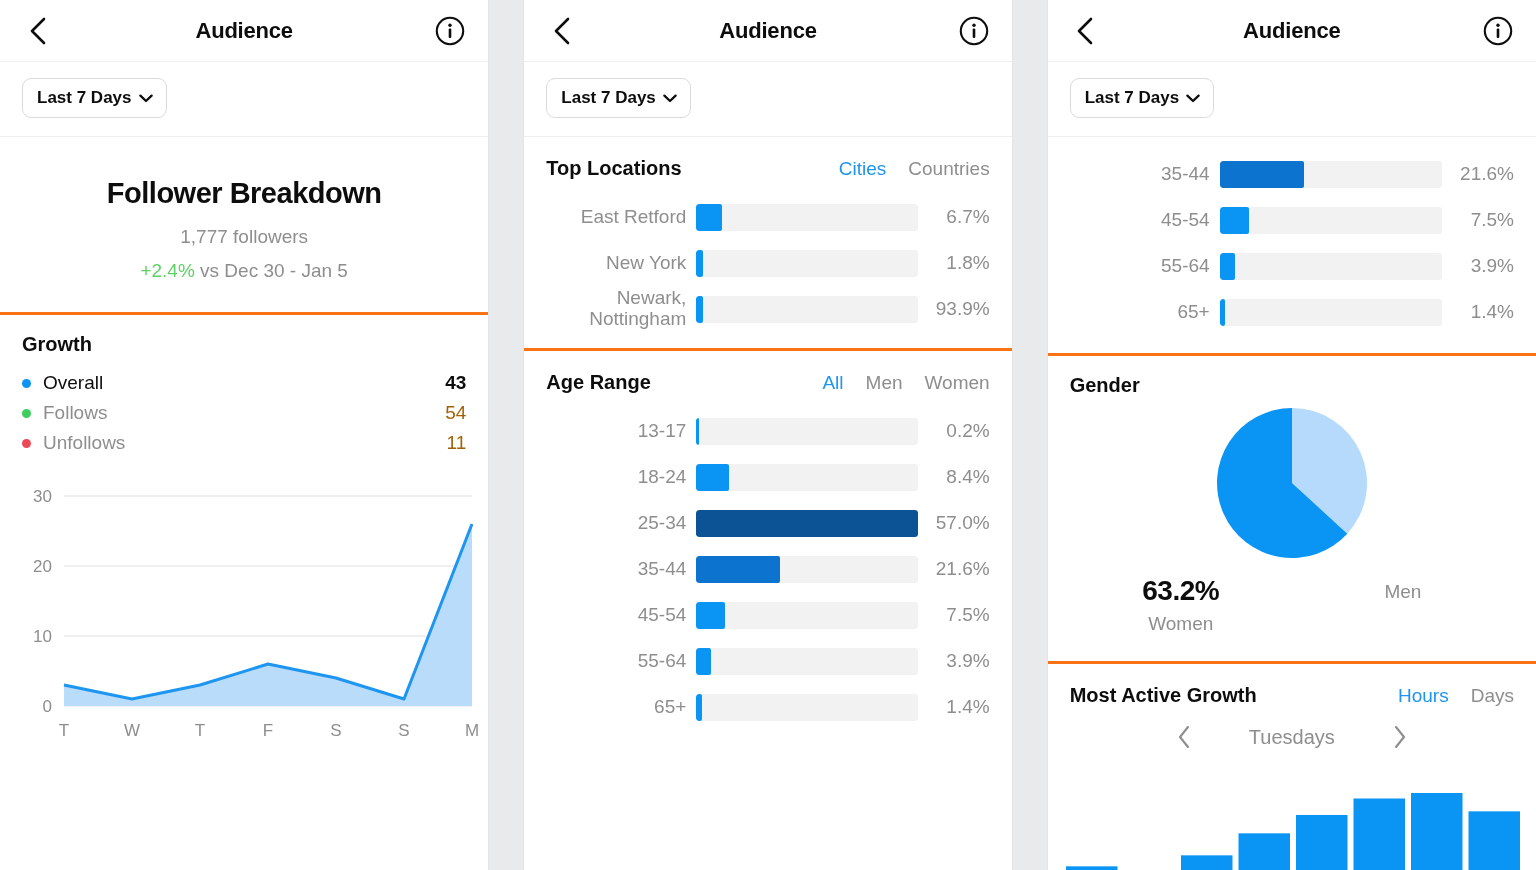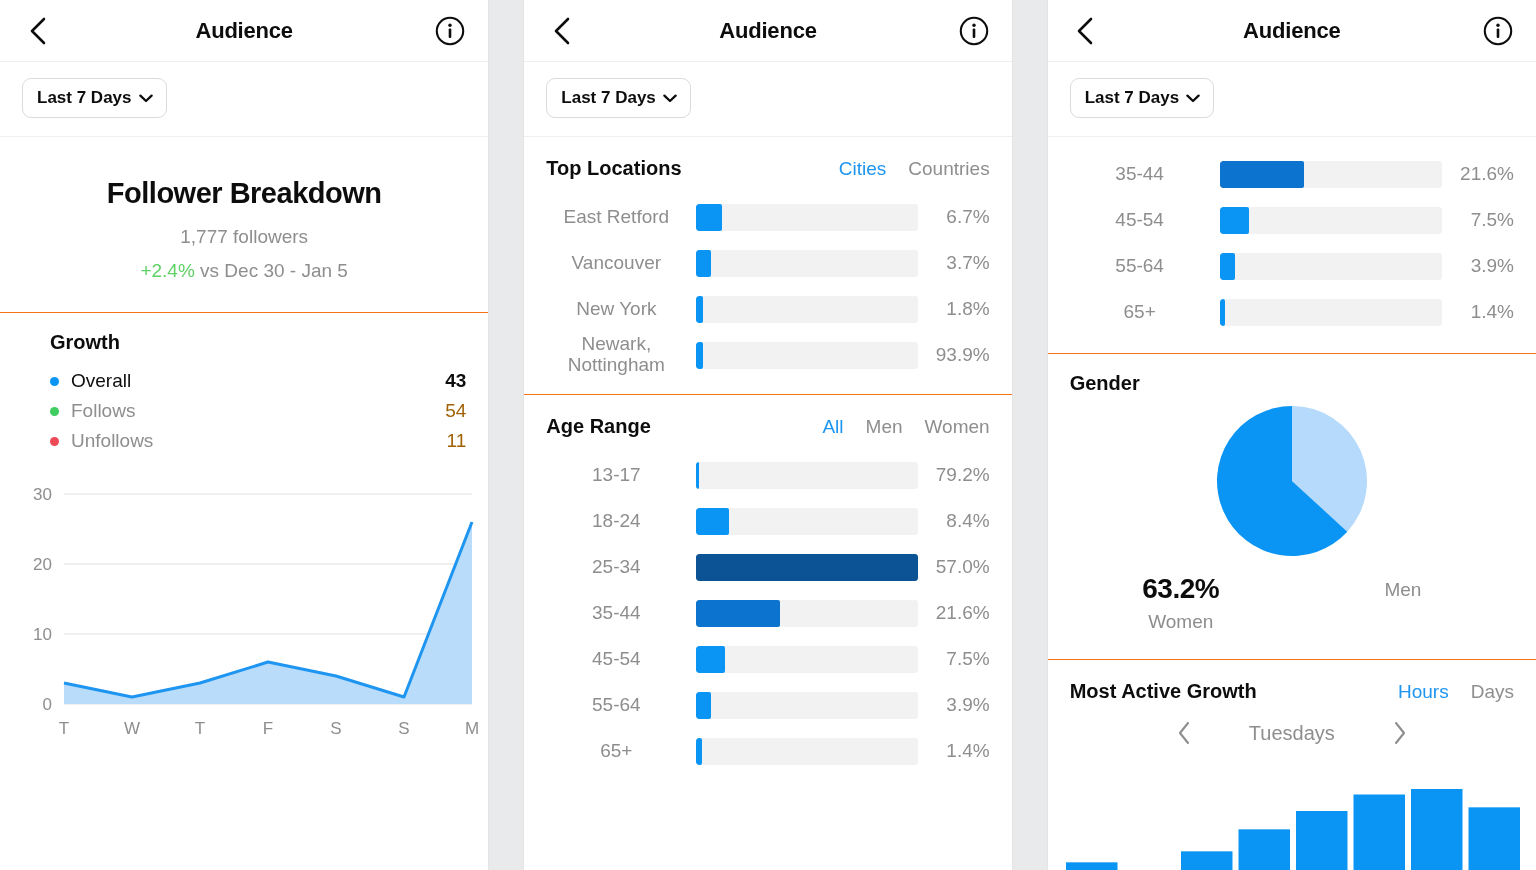--- a/index.html
+++ b/index.html
@@ -65,32 +65,32 @@
     border-radius: 9px;
     padding: 9px 13px 9px 14px;
     font-size: 17px; font-weight: bold; color: #0d0d0d;
     background: #fff;
     cursor: pointer;
     white-space: nowrap;
   }
   .chev-d { display:block; }
 
   .scrollarea { flex: 1 1 auto; overflow: hidden; background: #fff; }
-  .section { background: #fff; border-bottom: 1px solid #f97316; }
+  .section { background: #fff; border-bottom: 3px solid #f97316; }
   .section.nb { border-bottom: none; }
 
   
   .fb { padding: 40px 20px 30px 20px; text-align: center; }
   .fb-title { font-size: 29px; font-weight: bold; color: #0d0d0d; letter-spacing: -0.5px; }
   .fb-sub { font-size: 19px; color: #8e8e8e; margin-top: 16px; }
   .fb-delta { font-size: 19px; color: #8e8e8e; margin-top: 12px; }
   .fb-delta .up { color: #5fd166; }
 
   
-  .growth { padding: 18px 22px 10px 22px; margin-left: 28px; }
+  .growth { padding: 18px 22px 10px 22px; }
   .sec-title { font-size: 20px; font-weight: bold; color: #0d0d0d; }
   .legend { margin-top: 12px; }
   .legend-row {
     display: flex; align-items: center;
     padding: 4px 0;
     font-size: 19px;
   }
   .dot { width: 9px; height: 9px; border-radius: 50%; margin-right: 12px; flex: 0 0 auto; }
   .legend-row .lbl { color: #8e8e8e; }
   .legend-row .val { margin-left: auto; color: #a16207; }
@@ -106,21 +106,21 @@
   }
   .list-head .h-title { font-size: 20px; font-weight: bold; color: #0d0d0d; }
   .tabs { margin-left: auto; display: flex; gap: 22px; }
   .tab { font-size: 19px; color: #8e8e8e; cursor: pointer; }
   .tab.sel { color: #1e95f0; }
 
   .bars { padding: 10px 22px 16px 22px; }
   .bar-row { display: flex; align-items: center; height: 46px; }
   .bar-label {
     width: 150px; flex: 0 0 150px;
-    text-align: center;
+    text-align: right;
     padding-right: 10px;
     font-size: 19px; color: #8e8e8e;
     line-height: 1.1;
   }
   .bar-track {
     flex: 1 1 auto;
     height: 27px;
     background: #f2f2f2;
     border-radius: 3px;
     overflow: hidden;
@@ -282,27 +282,20 @@
         </div>
         <div class="bars" id="loc-bars">
             <div class="bar-row" style="height: 46px;">
               <div class="bar-label">East Retford</div>
               <div class="bar-track">
                 <div class="bar-fill" style="width: 11.7544%; background: rgb(10, 149, 245);"></div>
               </div>
               <div class="bar-pct">6.7%</div>
             </div>
             <div class="bar-row" style="height: 46px;">
-              <div class="bar-label">Vancouver</div>
-              <div class="bar-track">
-                <div class="bar-fill" style="width: 6.49123%; background: rgb(10, 149, 245);"></div>
-              </div>
-              <div class="bar-pct">3.7%</div>
-            </div>
-            <div class="bar-row" style="height: 46px;">
               <div class="bar-label">New York</div>
               <div class="bar-track">
                 <div class="bar-fill" style="width: 3.15789%; background: rgb(10, 149, 245);"></div>
               </div>
               <div class="bar-pct">1.8%</div>
             </div>
             <div class="bar-row" style="height: 46px;">
               <div class="bar-label">Newark,<br>Nottingham</div>
               <div class="bar-track">
                 <div class="bar-fill" style="width: 2.98246%; background: rgb(10, 149, 245);"></div>
@@ -320,21 +313,21 @@
               <span class="tab">Men</span>
               <span class="tab">Women</span>
             </div>
         </div>
         <div class="bars" id="age-bars">
             <div class="bar-row" style="height: 46px;">
               <div class="bar-label">13-17</div>
               <div class="bar-track">
                 <div class="bar-fill" style="width: 0.6%; background: rgb(10, 149, 245);"></div>
               </div>
-              <div class="bar-pct">79.2%</div>
+              <div class="bar-pct">0.2%</div>
             </div>
             <div class="bar-row" style="height: 46px;">
               <div class="bar-label">18-24</div>
               <div class="bar-track">
                 <div class="bar-fill" style="width: 14.7368%; background: rgb(10, 149, 245);"></div>
               </div>
               <div class="bar-pct">8.4%</div>
             </div>
             <div class="bar-row" style="height: 46px;">
               <div class="bar-label">25-34</div>

